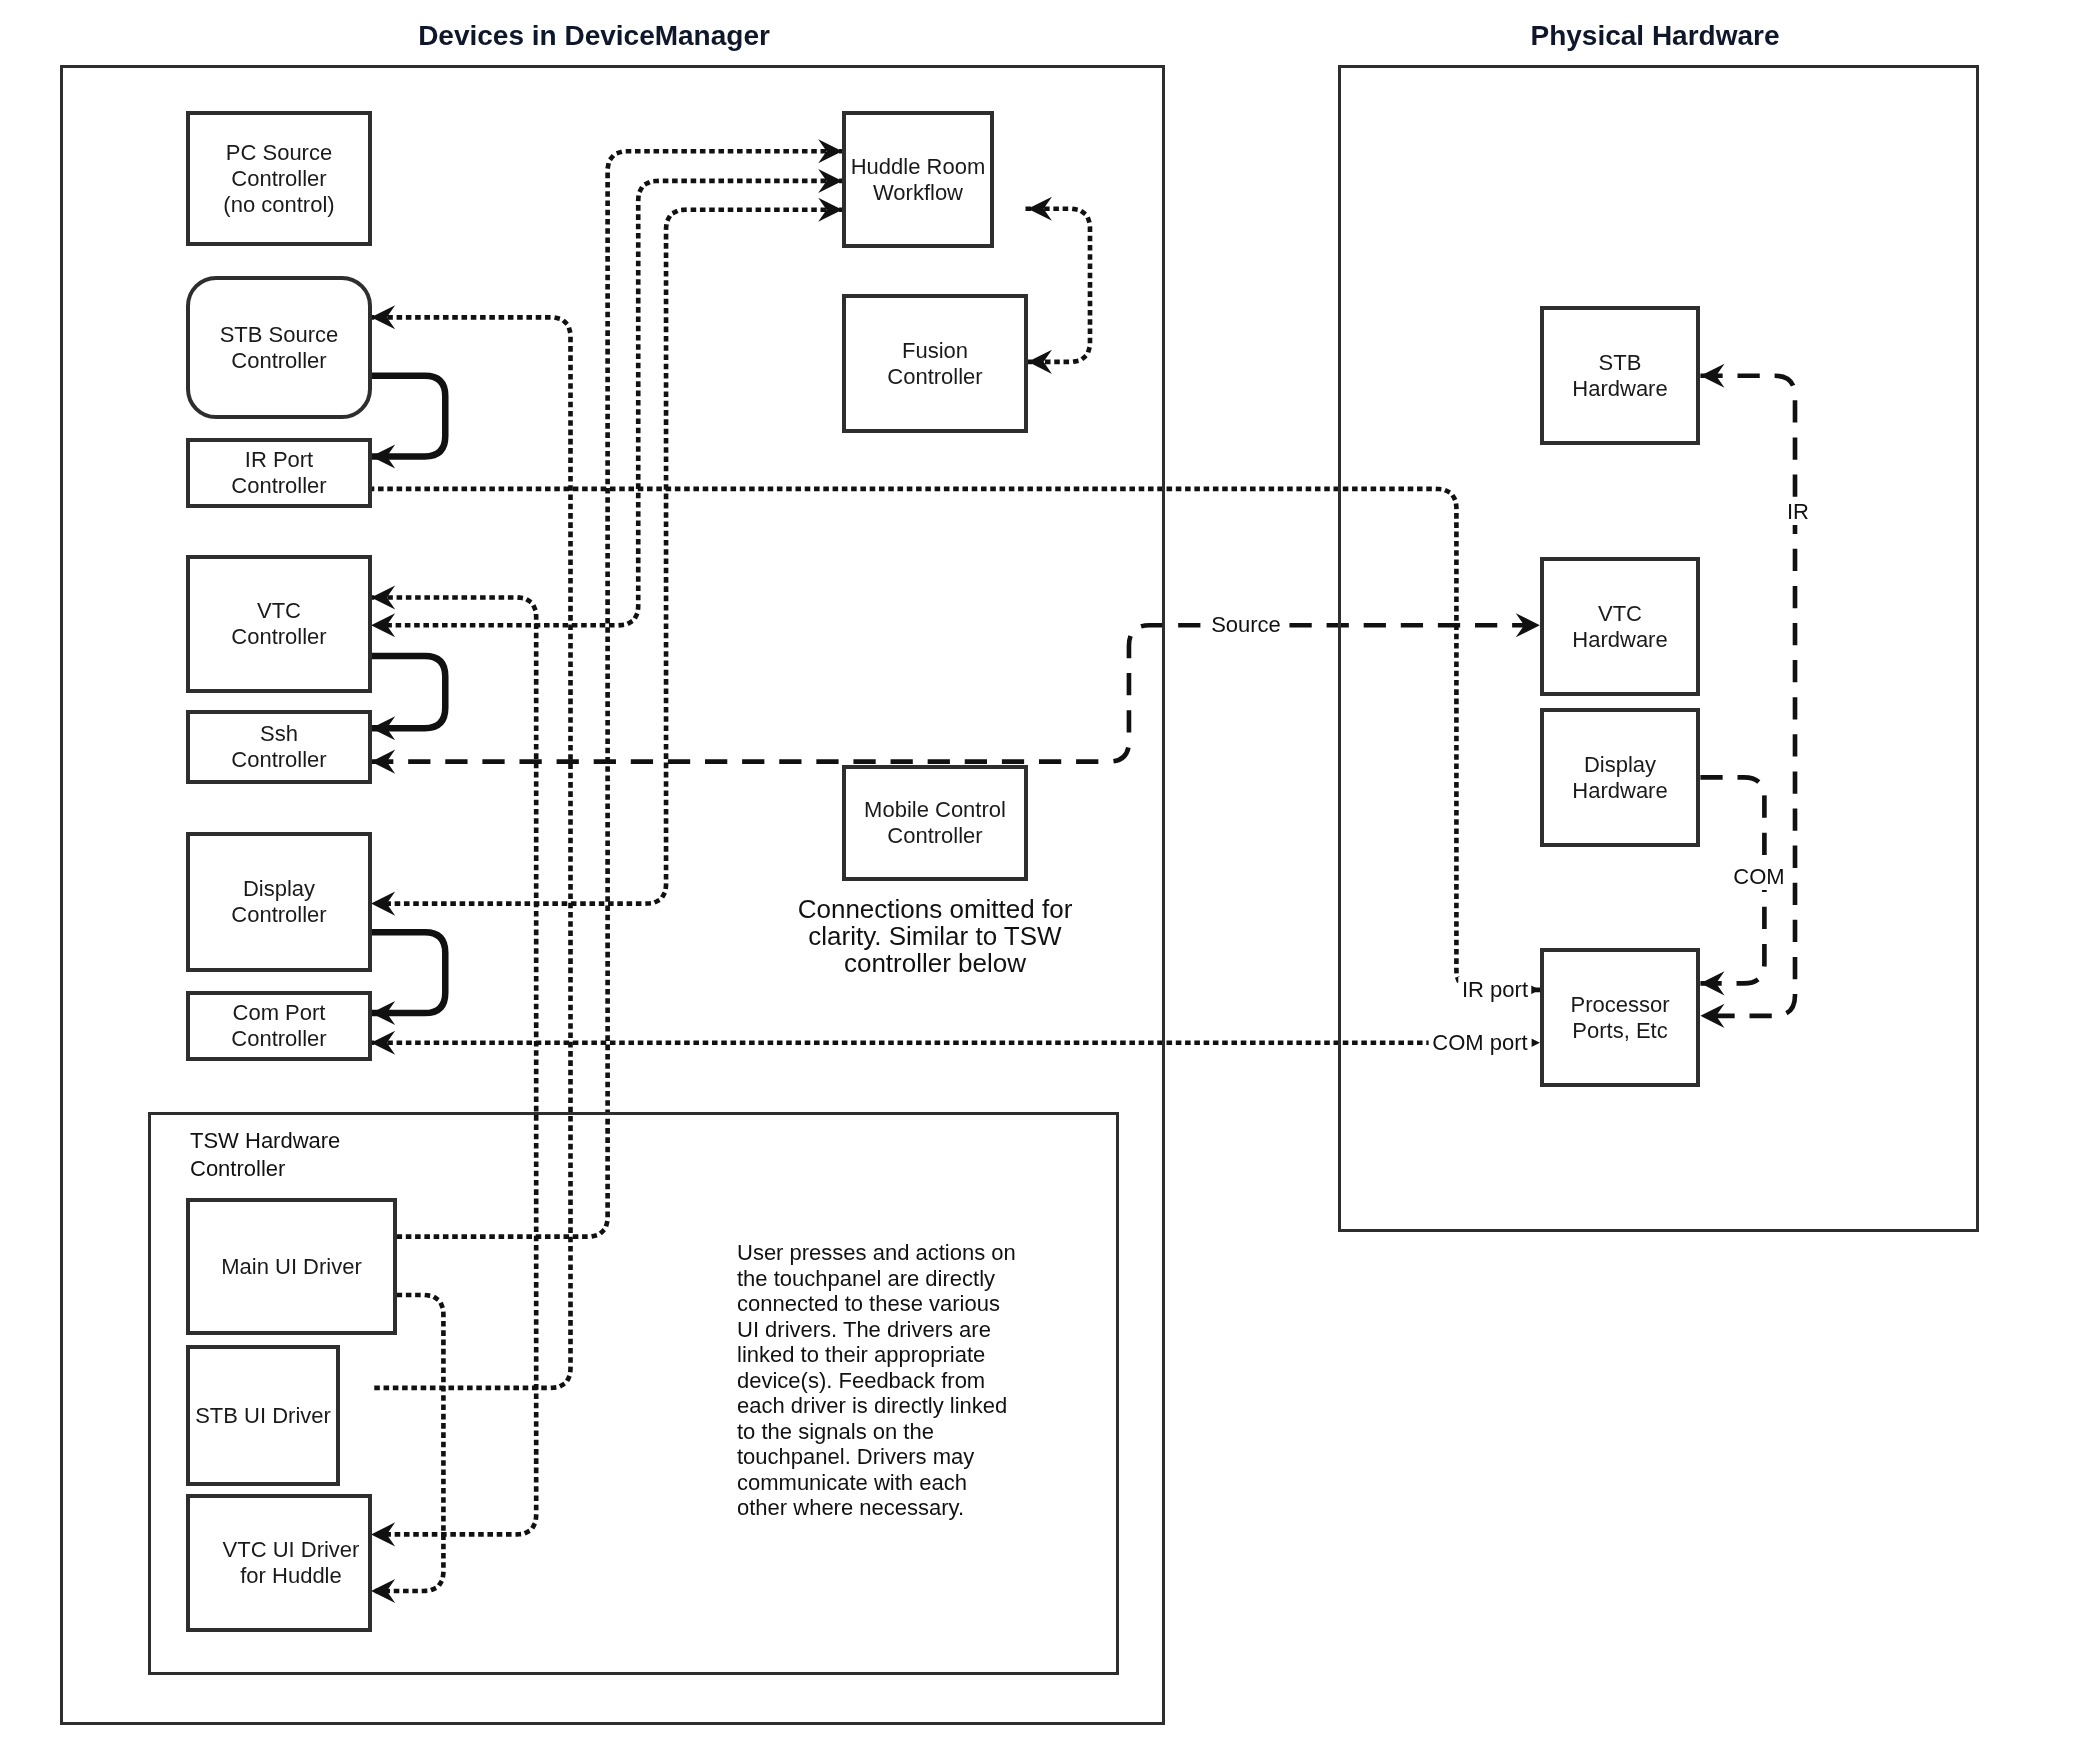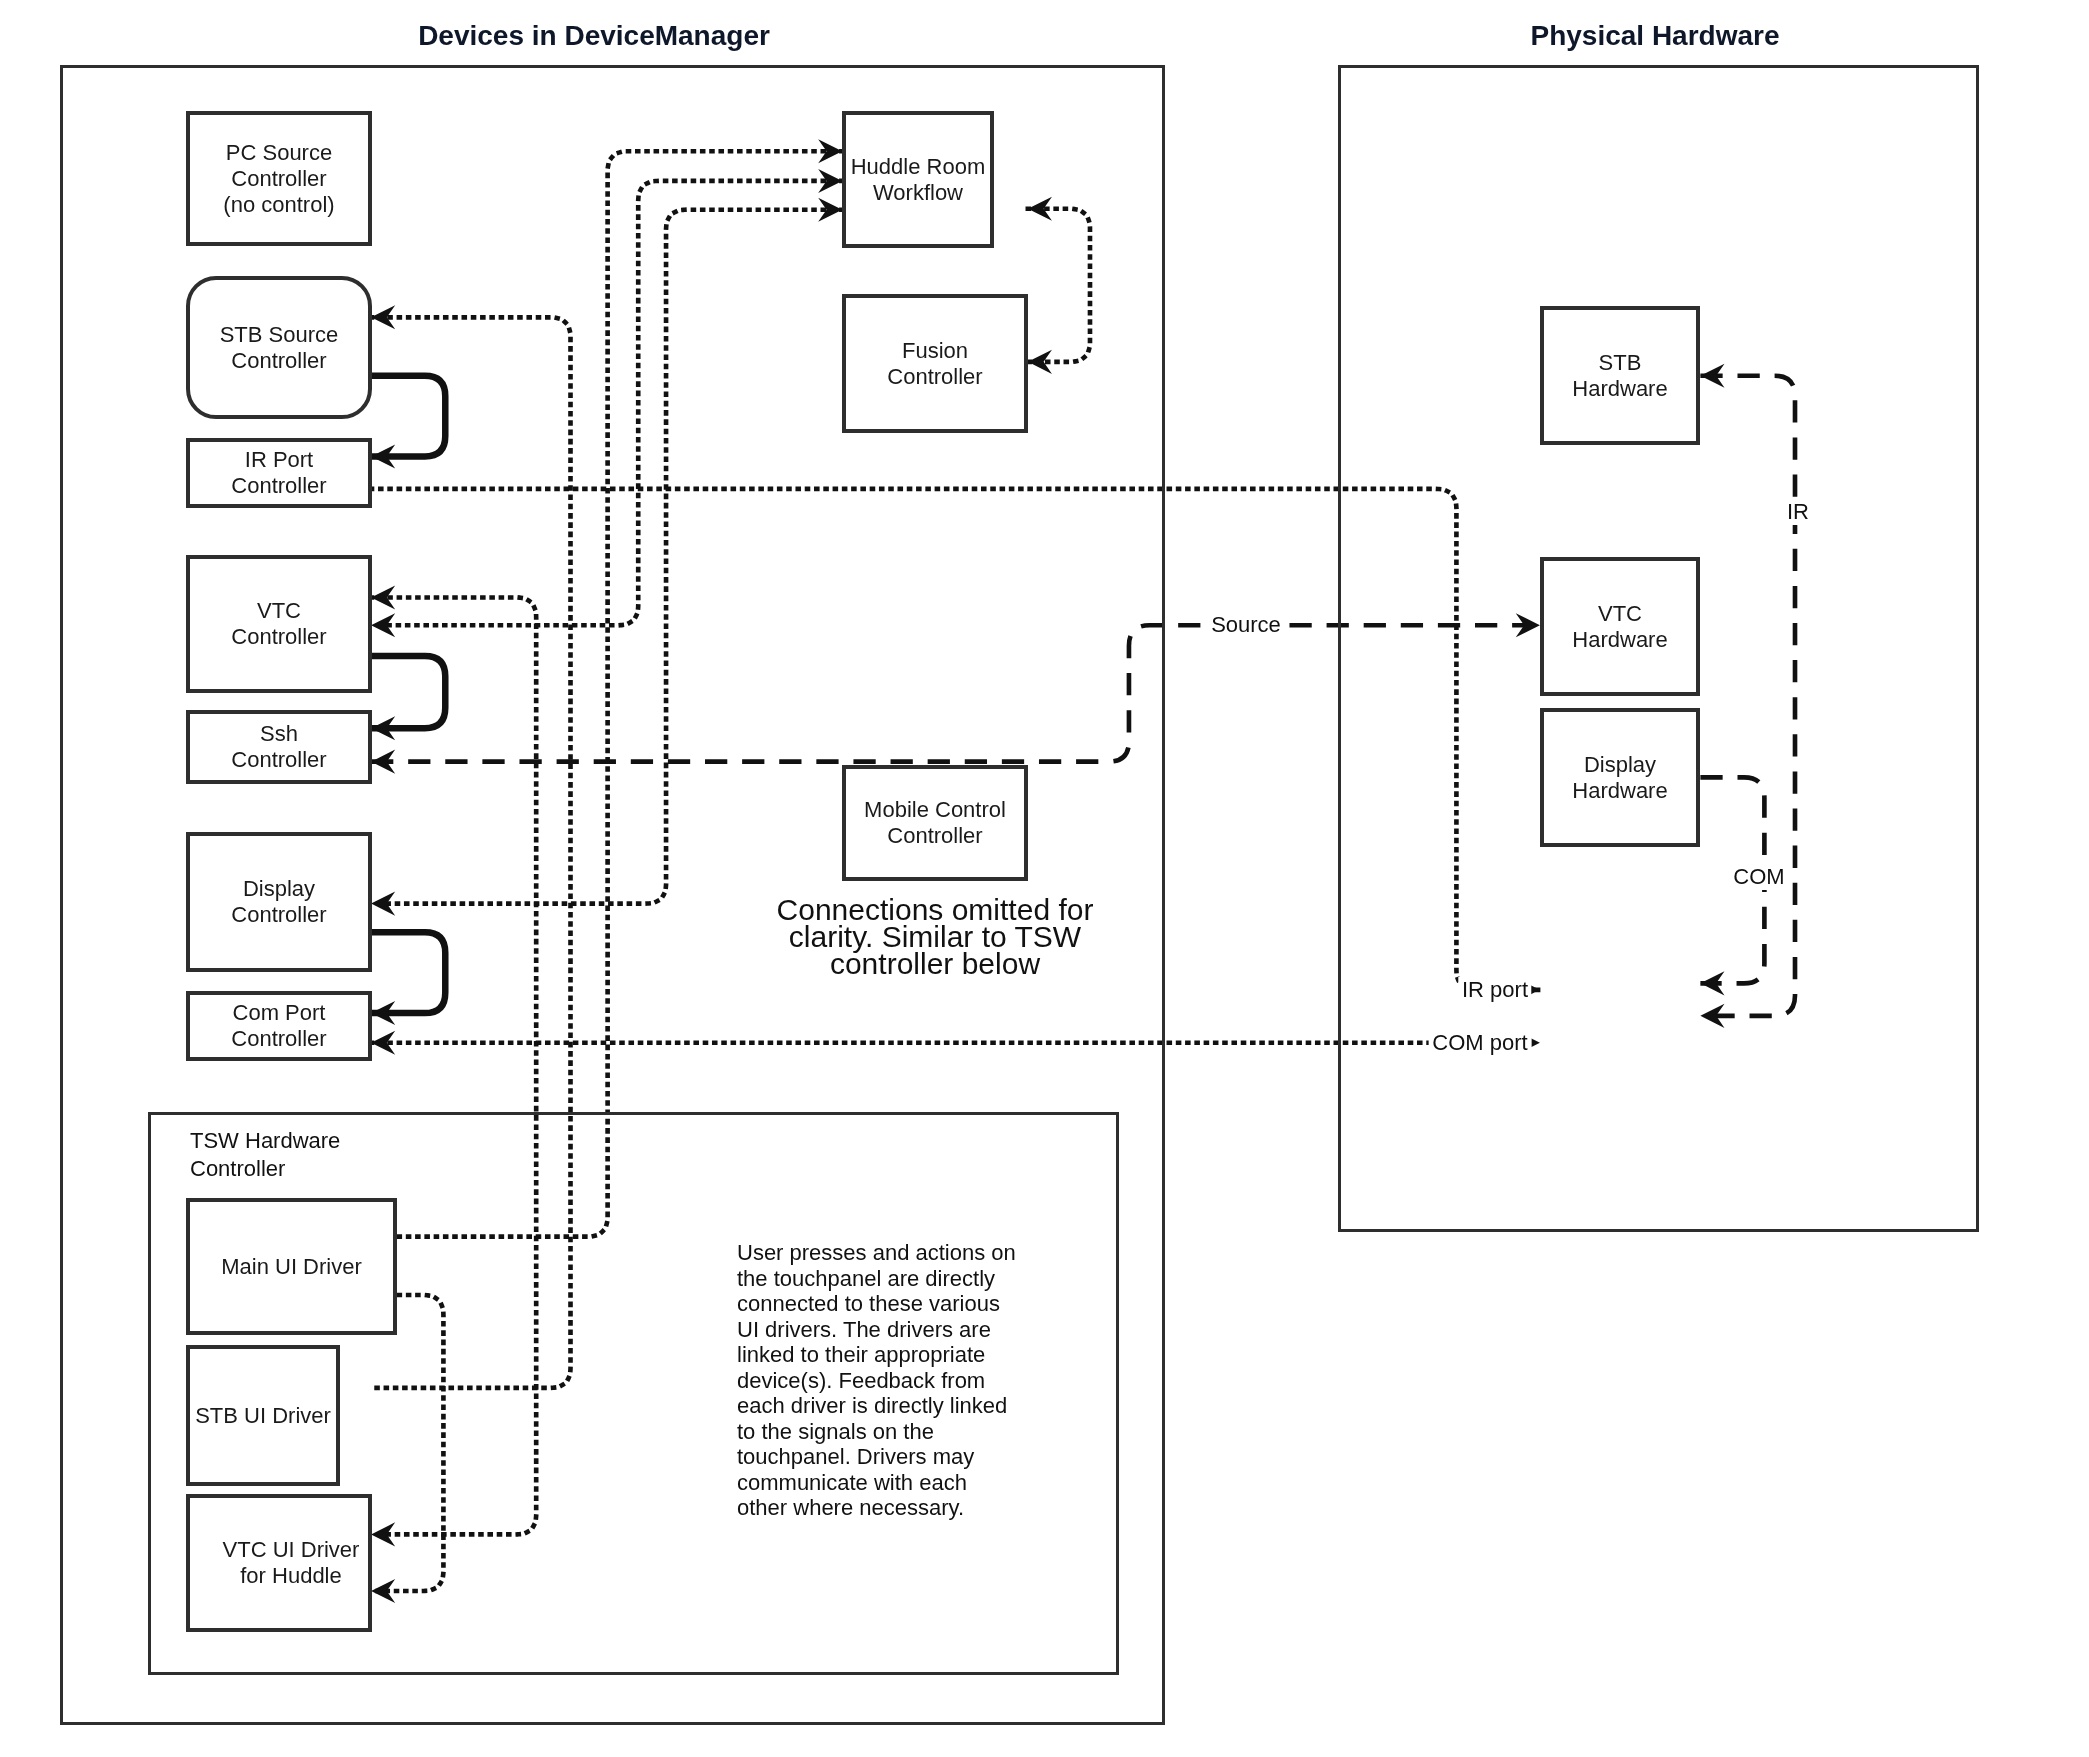--- a/index.html
+++ b/index.html
@@ -13,21 +13,21 @@
   .node{position:absolute;border:4.6px solid #2e2e2e;background:#ffffff;display:flex;
         align-items:center;justify-content:center;text-align:center;font-size:22px;
         line-height:26px;white-space:pre-line;box-sizing:border-box;}
   .edge-dot{fill:none;stroke:#111;stroke-width:5;stroke-dasharray:1 9;stroke-linecap:square;}
   .edge-dash{fill:none;stroke:#111;stroke-width:5;stroke-dasharray:24 16;stroke-linecap:butt;}
   .edge-solid{fill:none;stroke:#111;stroke-width:7;stroke-linecap:butt;}
   .arrow-head{fill:#111;stroke:none;}
   .line-label{position:absolute;transform:translate(-50%,-50%);background:#ffffff;
               font-size:22px;white-space:nowrap;padding:0 3.7px;color:#111;}
   .tsw-label{position:absolute;font-size:22px;line-height:28px;white-space:pre-line;color:#111;}
-  .caption-text{position:absolute;transform:translateX(-50%);text-align:center;font-size:30px;
+  .caption-text{position:absolute;transform:translateX(-50%);text-align:center;font-size:26px;
                 line-height:27px;white-space:pre-line;color:#111;}
   .paragraph-text{position:absolute;font-size:22px;line-height:25.5px;white-space:pre-line;color:#111;}
 </style>
 </head>
 <body>
 
 <div class="canvas">
   <div class="diagram-title" id="title-left" style="left: 594px; top: 20.4px;">Devices in DeviceManager</div>
   <div class="diagram-title" id="title-right" style="left: 1655px; top: 20.4px;">Physical Hardware</div>
 
@@ -118,19 +118,21 @@
     <div class="node" style="left: 842px; top: 294px; width: 186px; height: 139px;">Fusion
 Controller</div>
     <div class="node" style="left: 842px; top: 765px; width: 186px; height: 116px;">Mobile Control
 Controller</div>
     <div class="node" style="left: 1540px; top: 306px; width: 160px; height: 139px;">STB
 Hardware</div>
     <div class="node" style="left: 1540px; top: 557px; width: 160px; height: 139px;">VTC
 Hardware</div>
     <div class="node" style="left: 1540px; top: 708px; width: 160px; height: 139px;">Display
 Hardware</div>
+    <div class="node" style="left: 1540px; top: 948px; width: 160px; height: 139px;">Processor
+Ports, Etc</div>
     <span class="line-label" style="left: 1246px; top: 625px;">Source</span>
     <span class="line-label" style="left: 1798px; top: 512px;">IR</span>
     <span class="line-label" style="left: 1759px; top: 877px;">COM</span>
     <span class="line-label" style="left: 1495px; top: 990px;">IR port</span>
     <span class="line-label" style="left: 1480px; top: 1043px;">COM port</span>
   </div>
 
 
 </body></html>

